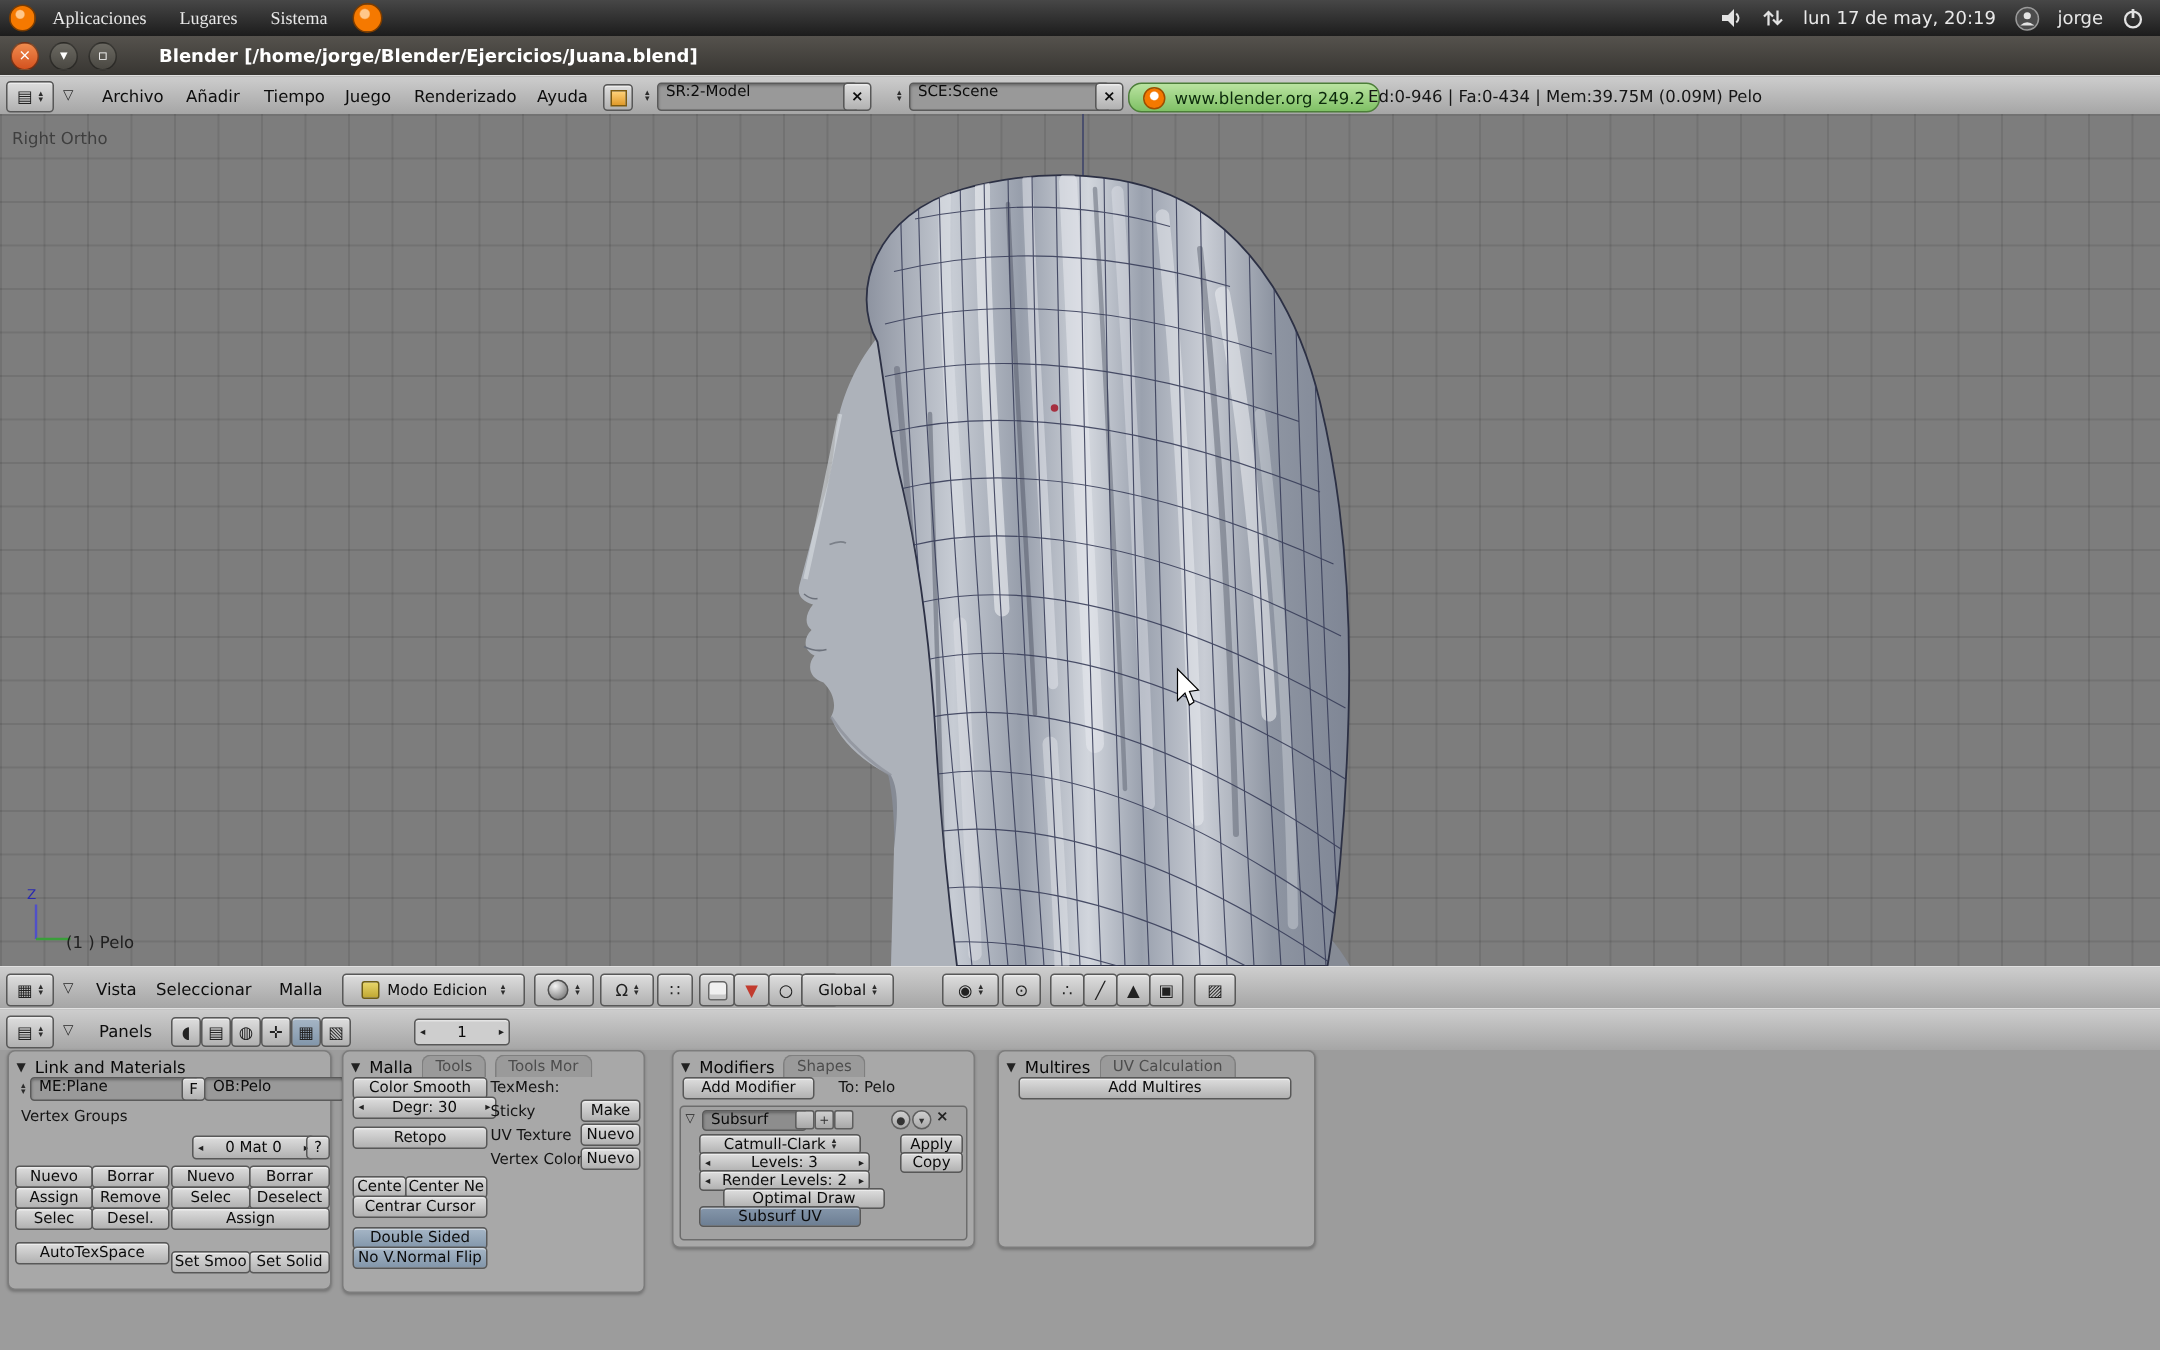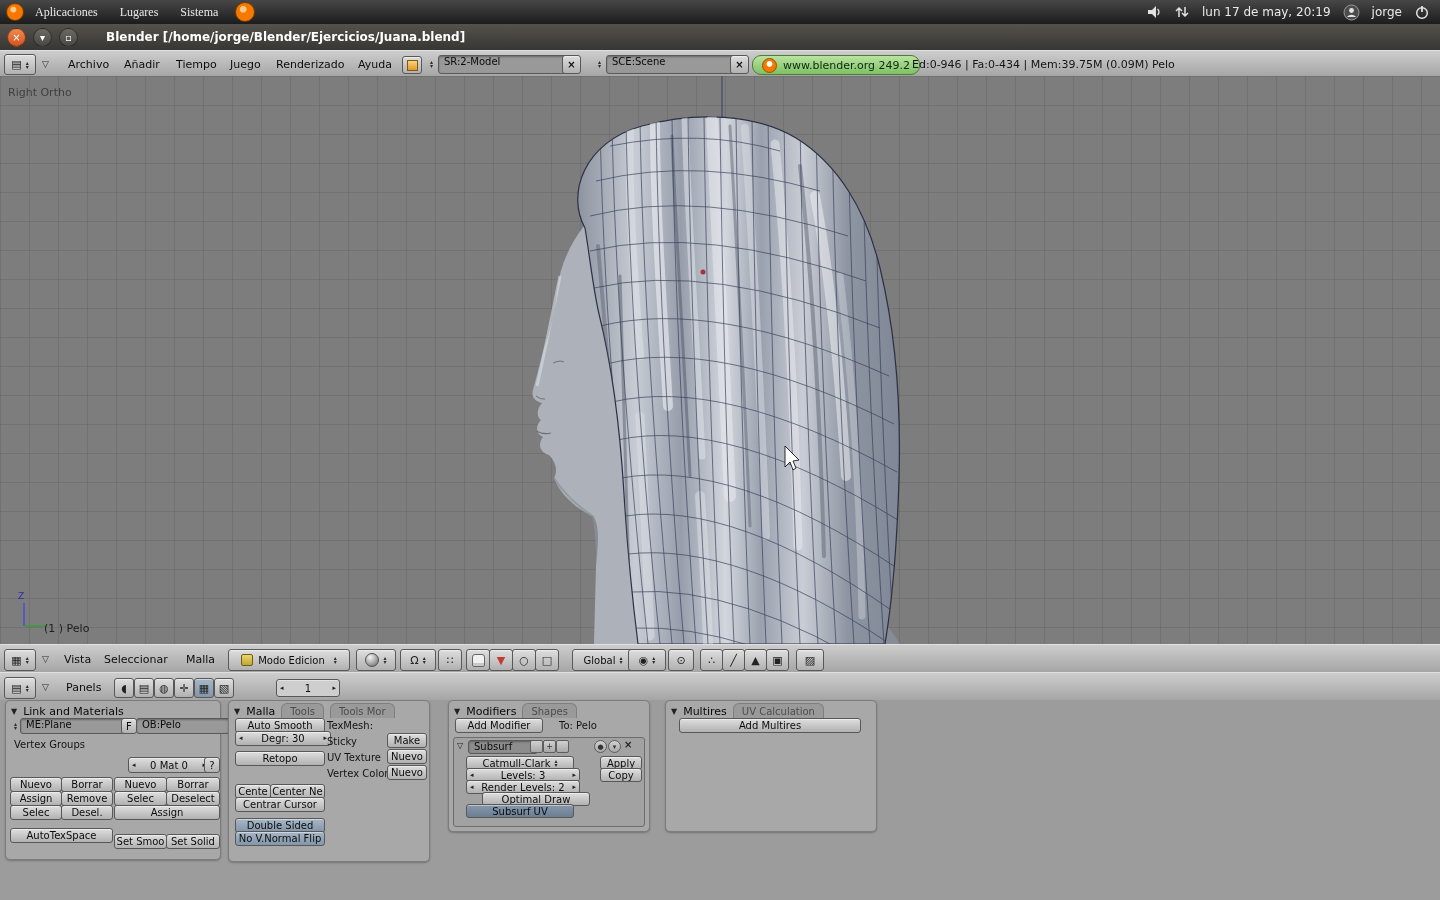--- a/index.html
+++ b/index.html
@@ -317,21 +317,21 @@
     </div>
     <div class="b" style="left:489px;top:4px;width:22px;height:20px;">
       <span style="color:#c23b2e;font-size:11px;">▼</span>
     </div>
     <div class="b" style="left:512px;top:4px;width:22px;height:20px;">
       <span class="glyph">○</span>
     </div>
     <div class="b" style="left:535px;top:4px;width:22px;height:20px;">
       <span class="glyph">□</span>
     </div>
-    <div class="b" style="left:572px;top:4px;width:60px;height:20px;">
+    <div class="b" style="left:534px;top:4px;width:60px;height:20px;">
       <span>Global</span>
       <span class="ud">
           <span>▴</span>
           <span>▾</span>
         </span>
     </div>
     <div class="b" style="left:628px;top:4px;width:36px;height:20px;">
       <span class="glyph">◉</span>
       <span class="ud">
           <span>▴</span>
@@ -437,21 +437,21 @@
       <div class="b" style="left:160px;top:133px;width:52px;height:13px;">Set Solid</div>
     </div>
 
     <div class="panel" style="left:228px;top:0;width:200px;height:160px;">
       <div class="phead">
         <span class="ptri">▼</span>
         <span>Malla</span>
         <span class="tabchip">Tools</span>
         <span class="tabchip">Tools Mor</span>
       </div>
-      <div class="b" style="left:6px;top:17px;width:88px;height:13px;">Auto Smooth</div>
+      <div class="b" style="left:6px;top:17px;width:88px;height:13px;">Color Smooth</div>
       <div class="b stp" style="left:6px;top:30px;width:88px;height:13px;">
         <span class="arr">◂</span>
           <span>Degr: 30</span>
           <span class="arr">▸</span>
       </div>
       <div class="b" style="left:6px;top:50px;width:88px;height:13px;">Retopo</div>
       <div class="b" style="left:6px;top:83px;width:34px;height:13px;">Cente</div>
       <div class="b" style="left:41px;top:83px;width:53px;height:13px;">Center Ne</div>
       <div class="b" style="left:6px;top:96px;width:88px;height:13px;">Centrar Cursor</div>
       <div class="b on" style="left:6px;top:117px;width:88px;height:13px;">Double Sided</div>

